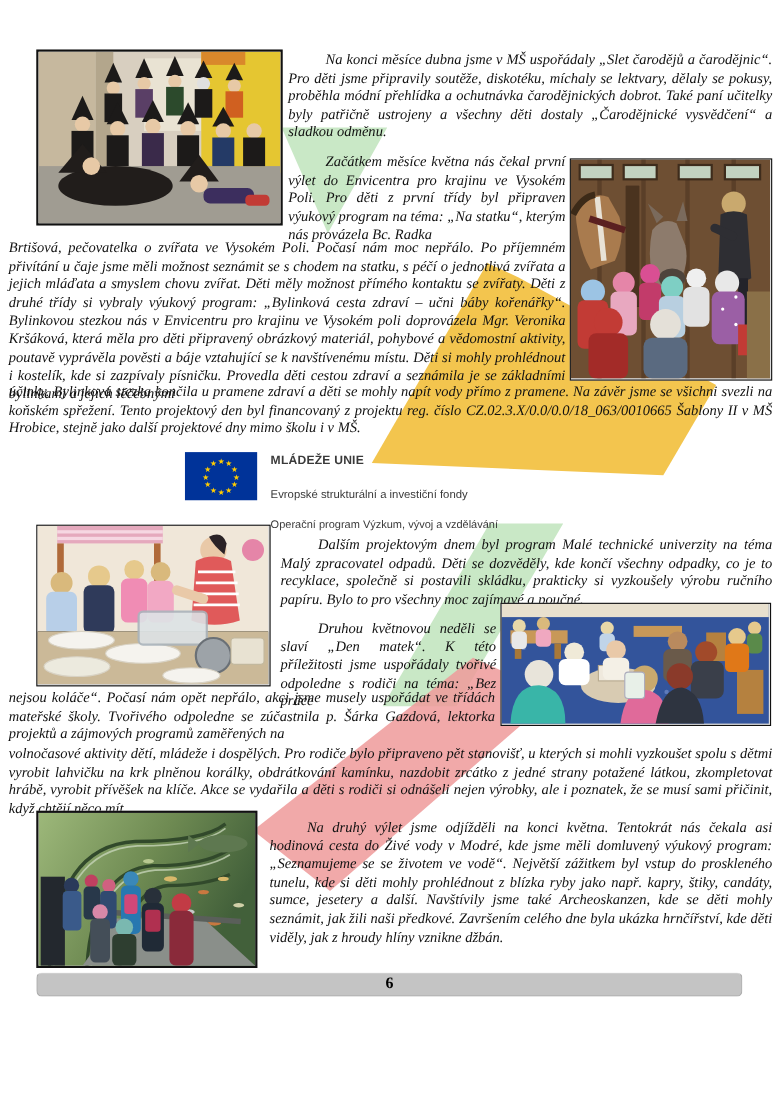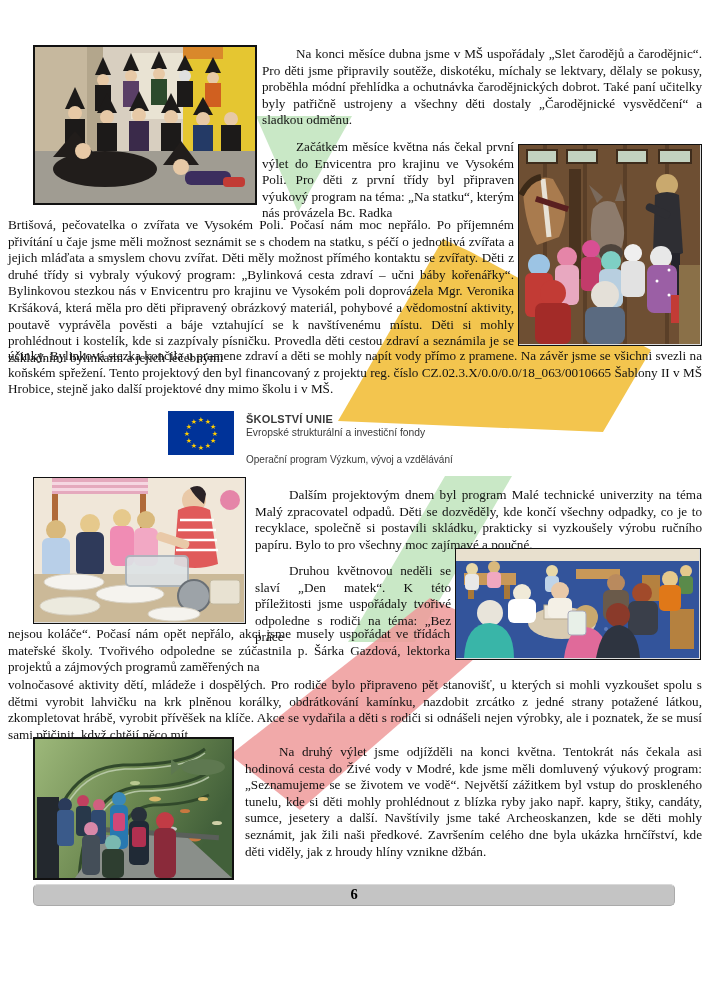--- a/index.html
+++ b/index.html
@@ -1,26 +1,26 @@
 <!DOCTYPE html>
 <html lang="cs"><head>
 <meta charset="utf-8">
 <style>
   html,body{margin:0;padding:0;background:#fff;}
   #page{position:relative;width:707px;height:1000px;background:#fff;overflow:hidden;
         font-family:"Liberation Serif", serif;color:#111;}
-  .txt{position:absolute;font-size:13.2px;line-height:16.6px;text-align:justify;z-index:2;}
+  .txt{position:absolute;font-size:13.2px;line-height:16.6px;text-align:justify;z-index:2;font-style:italic;}
   .ind{text-indent:34px;}
   .photo{position:absolute;border:2px solid #111;background:#ddd;z-index:3;box-sizing:border-box;}
   .photo svg{display:block;}
   .wm{position:absolute;z-index:1;}
   .eu-flag{position:absolute;z-index:3;}
   .eu-text{position:absolute;z-index:3;font-family:"Liberation Sans", sans-serif;color:#3a3a3a;}
   .eu-text .l1{font-size:11px;font-weight:bold;letter-spacing:.2px;}
-  .eu-text .l2{font-size:10.3px;margin-top:2px;}
+  .eu-text .l2{font-size:10.3px;margin-top:20px;}
   .eu-text .l3{font-size:10px;margin-top:16px;}
   .msmt{position:absolute;z-index:3;text-align:center;width:110px;}
   .msmt .cap{font-family:"Liberation Sans", sans-serif;font-size:6.4px;letter-spacing:.6px;
              color:#8fa6a6;line-height:7.5px;margin-top:1px;}
   .footer-bar{position:absolute;left:33px;top:884px;width:640px;height:20px;z-index:2;
               background:#c4c4c4;border:1px solid #aaa;border-top-color:#d9d9d9;border-radius:5px;
               text-align:center;font-size:14.5px;font-weight:bold;line-height:19px;color:#000;}
 </style>
 </head>
 <body>
@@ -344,21 +344,21 @@
       <text x="33" y="39">★</text>
         <text x="26" y="37.1">★</text>
         <text x="20.9" y="32">★</text>
       <text x="19" y="25">★</text>
         <text x="20.9" y="18">★</text>
         <text x="26" y="12.9">★</text>
     </g>
   </svg>
 
   <div class="eu-text" style="left:246px;top:413px;width:230px;">
-    <div class="l1">ŠKOLSTVÍ UNIE</div>
+    <div class="l1">MLÁDEŽE UNIE</div>
     <div class="l2">Evropské strukturální a investiční fondy</div>
     <div class="l3">Operační program Výzkum, vývoj a vzdělávání</div>
   </div>
 
 
   <div class="footer-bar">
     <span>6</span>
   </div>
 
 </div>

